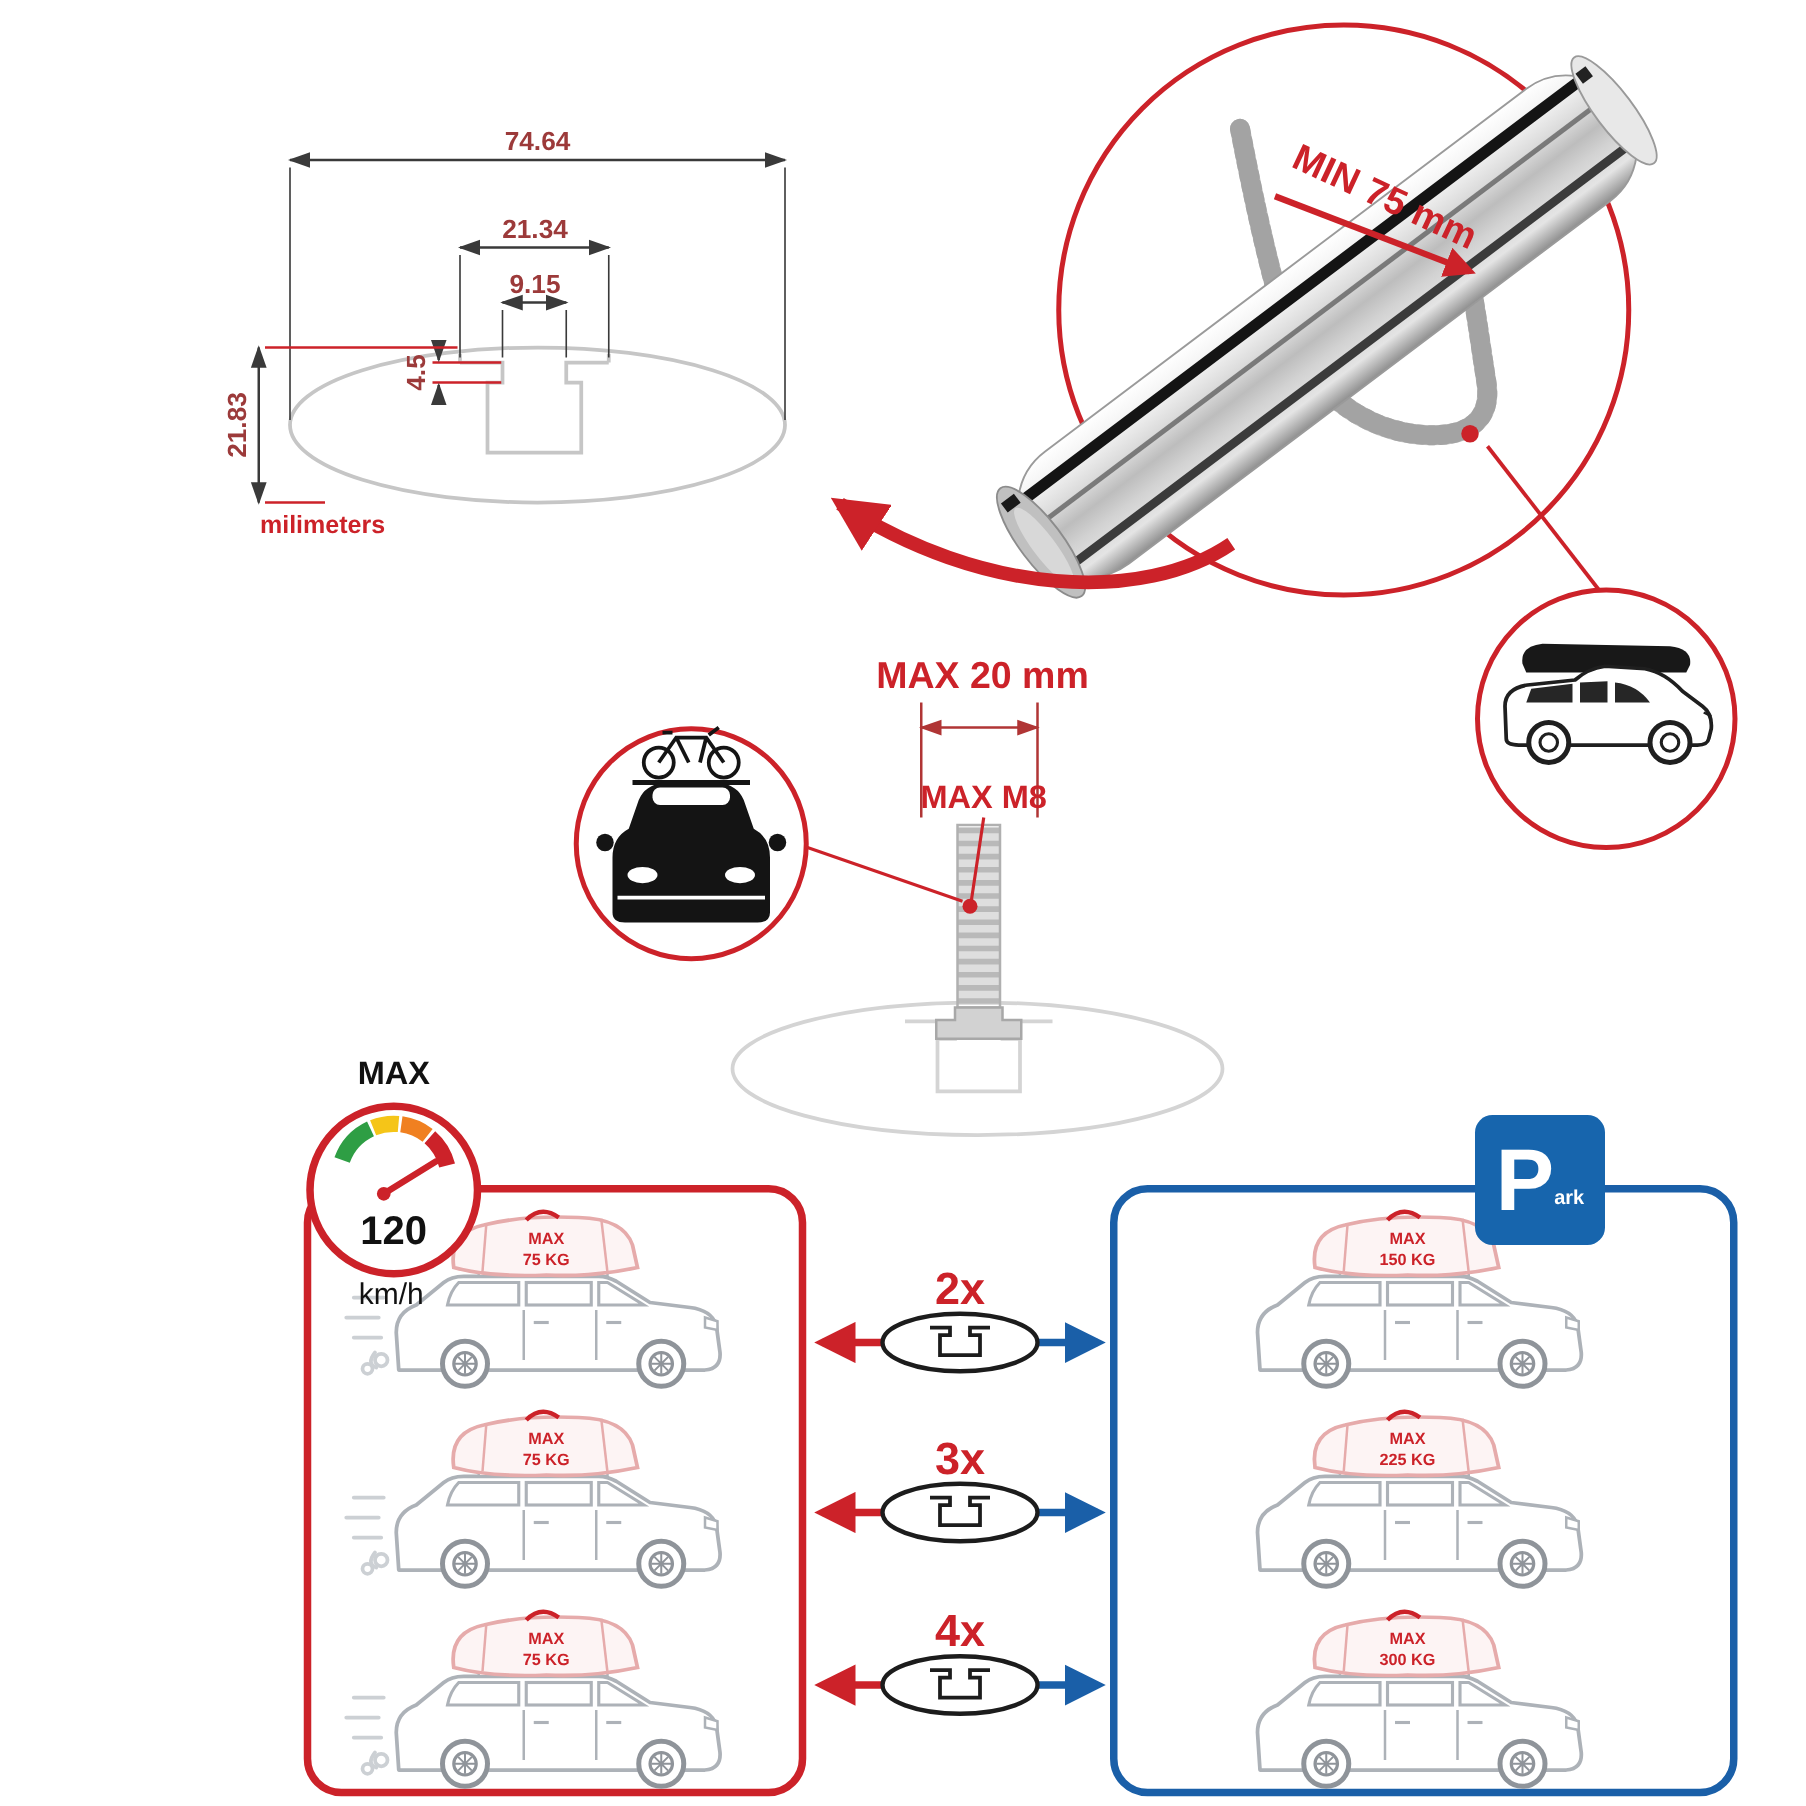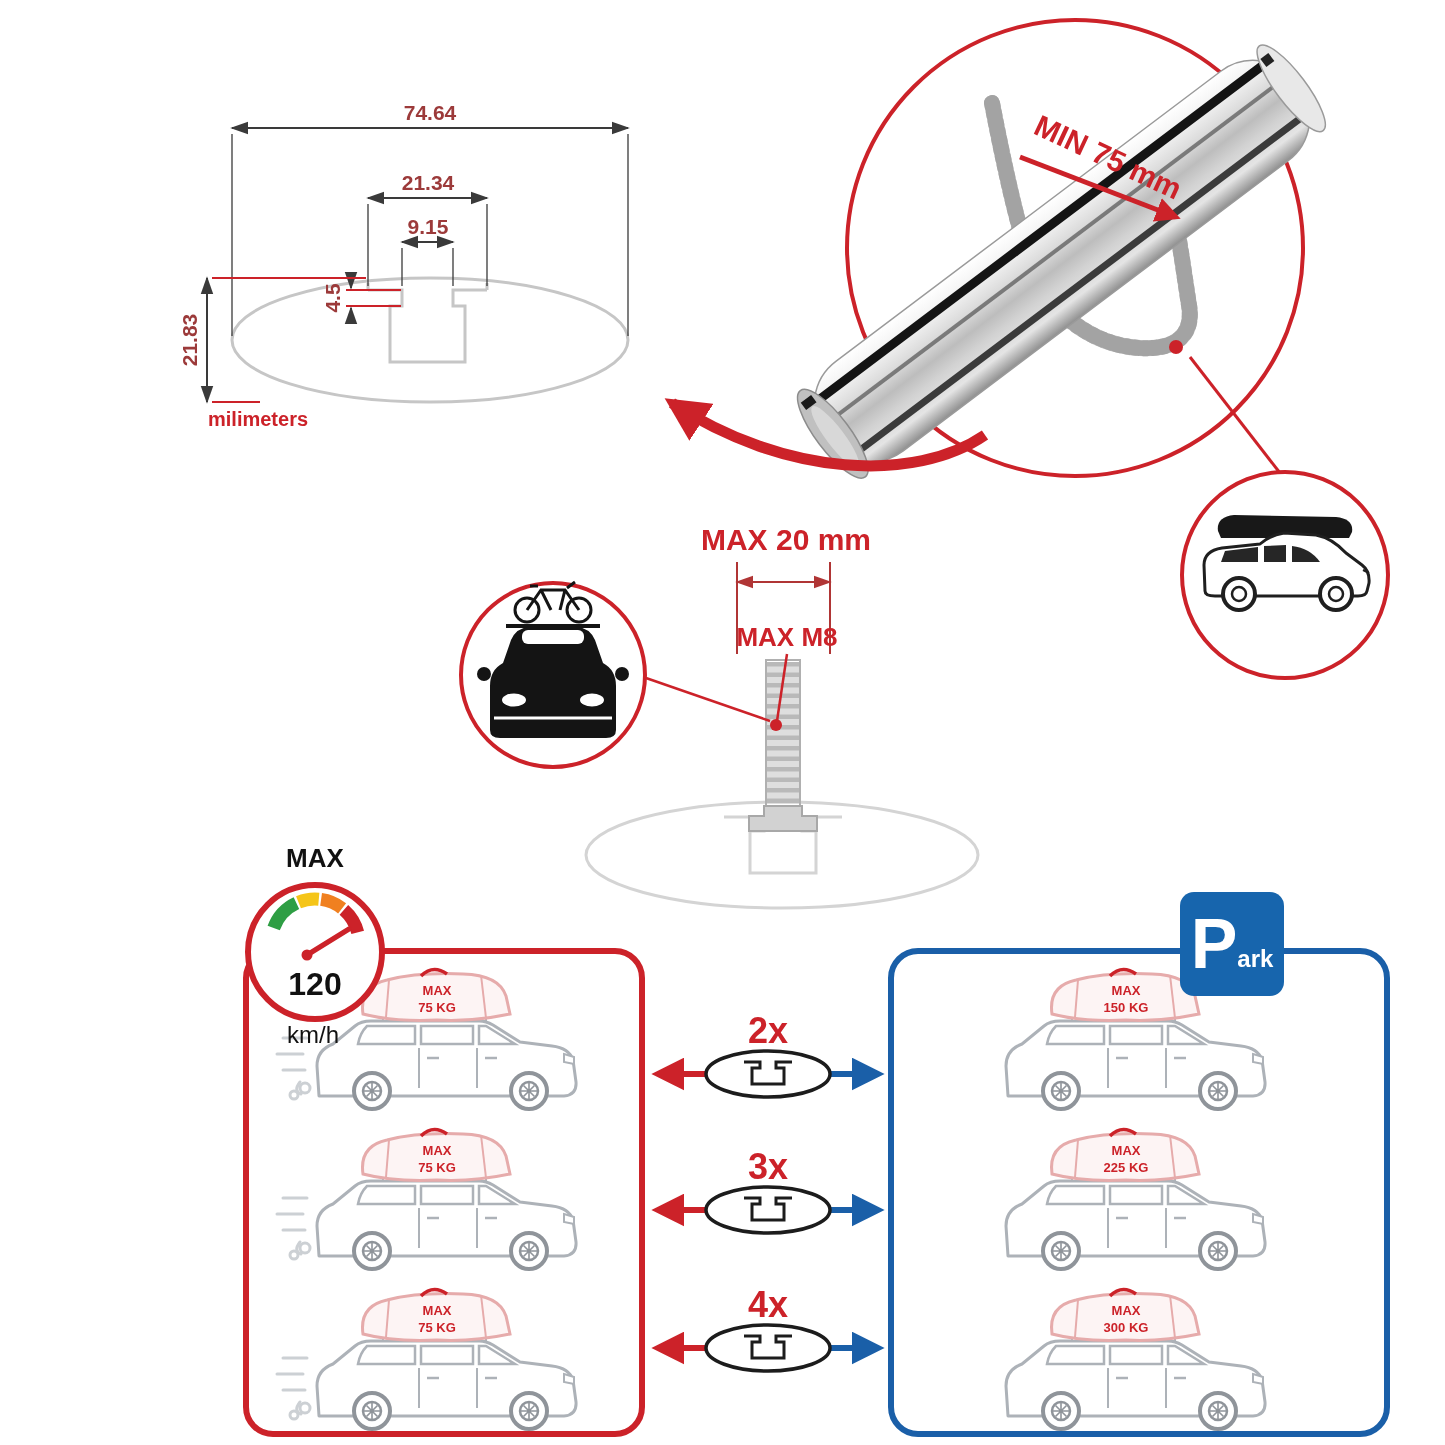--- a/index.html
+++ b/index.html
@@ -27,21 +27,21 @@
   .panel{position:absolute;background:#fff;border-radius:30px;box-sizing:border-box}
   .panel-red{left:243px;top:948px;width:402px;height:489px;border:6px solid #cc2229}
   .panel-blue{left:888px;top:948px;width:502px;height:489px;border:6px solid #1a5fa8}
   .car{position:absolute;width:360px;height:148px}
 
   
   .park-sign{position:absolute;left:1180px;top:892px;width:104px;height:104px;
              background:#1765ad;border-radius:14px;display:flex;align-items:center;
              justify-content:center;color:#fff;z-index:5}
   .park-p{font-size:70px;font-weight:700;line-height:1}
-  .park-rest{font-size:24px;font-weight:700;margin-top:30px}
+  .park-rest{font-size:16px;font-weight:700;margin-top:30px}
 </style>
 </head>
 <body>
 
 <div class="canvas">
 
   <svg width="0" height="0" style="position:absolute">
     <defs>
       <marker id="mDim" viewBox="0 0 10 10" refX="9" refY="5" markerWidth="9" markerHeight="9" orient="auto-start-reverse">
         <path d="M0,1.5 L10,5 L0,8.5 Z" fill="#3a3a3a"></path>

